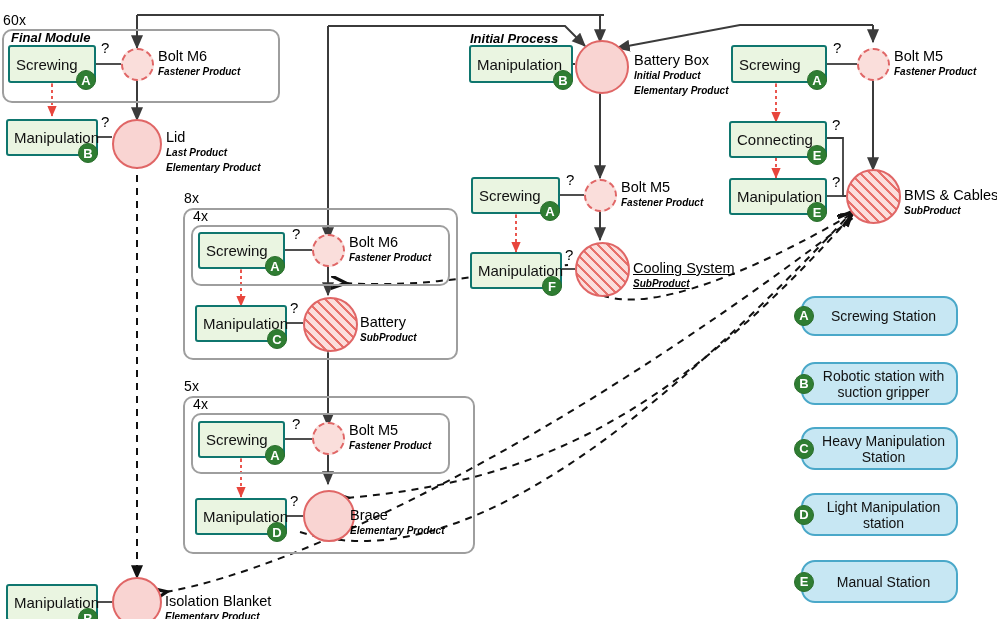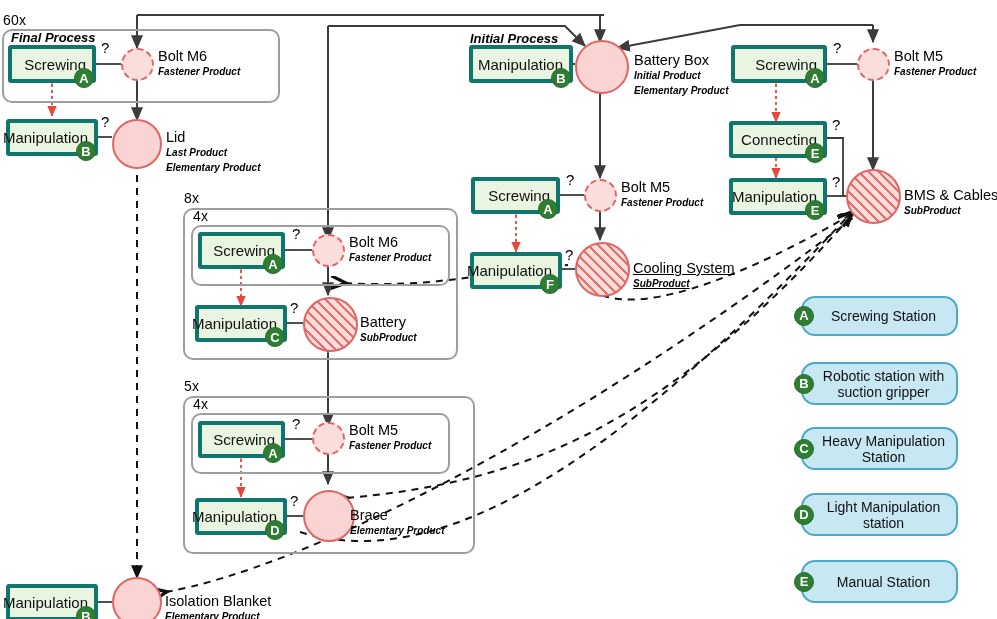--- a/index.html
+++ b/index.html
@@ -6,22 +6,22 @@
   body{width:997px;height:619px;position:relative;overflow:hidden;
        font-family:"Liberation Sans",sans-serif;color:#000;}
   #canvas{position:absolute;left:0;top:12px;width:997px;height:619px;}
   svg.wires{position:absolute;left:0;top:0;width:997px;height:619px;pointer-events:none;}
 
   
   .frame{position:absolute;border:2px solid #9e9e9e;border-radius:10px;background:transparent;}
   .mult{position:absolute;font-size:14px;color:#000;letter-spacing:.2px;}
 
   
-  .proc{position:absolute;background:#eaf5e1;border:4px solid #0f766e;
-        border-radius:3px;display:flex;align-items:center;justify-content:flex-end;
+  .proc{position:absolute;background:#eaf5e1;border:2px solid #0f766e;
+        border-radius:3px;display:flex;align-items:center;justify-content:flex-start;
         font-size:15px;color:#111;box-sizing:border-box;}
   .proc .txt{padding:0 6px;white-space:nowrap;}
   .badge{position:absolute;width:20px;height:20px;border-radius:50%;
          background:#2f7d32;color:#fff;font-size:13px;font-weight:bold;
          display:flex;align-items:center;justify-content:center;
          border:1px solid #2a6e2c;box-sizing:border-box;}
   .proc .badge{right:-2px;bottom:-9px;}
 
   
   .qm{position:absolute;font-size:15px;color:#000;}
@@ -126,21 +126,21 @@
       <path d="M345,271 C430,276 470,263 568,253" marker-start="url(#ahd)"></path>
       <path d="M347,486 C520,470 660,420 855,200" marker-start="url(#ahd)"></path>
       <path d="M166,580 C300,556 560,430 853,206" marker-start="url(#ahd)"></path>
       <path d="M300,520 C430,560 600,470 852,200" marker-end="url(#ahd)"></path>
       <path d="M591,277 C620,300 700,290 852,202" marker-end="url(#ahd)"></path>
     </g>
   </svg>
 
   <div class="frame" style="left:2px;top:17px;width:274px;height:70px;"></div>
   <div class="mult" style="left:3px;top:0px;">60x</div>
-  <div class="ann" style="left:11px;top:18px;">Final Process</div>
+  <div class="ann" style="left:11px;top:18px;">Final Module</div>
 
   <div class="frame" style="left:183px;top:196px;width:271px;height:148px;"></div>
   <div class="mult" style="left:184px;top:178px;">8x</div>
   <div class="frame" style="left:191px;top:213px;width:255px;height:57px;"></div>
   <div class="mult" style="left:193px;top:196px;">4x</div>
 
   <div class="frame" style="left:183px;top:384px;width:288px;height:154px;"></div>
   <div class="mult" style="left:184px;top:366px;">5x</div>
   <div class="frame" style="left:191px;top:401px;width:255px;height:57px;"></div>
   <div class="mult" style="left:193px;top:384px;">4x</div>

